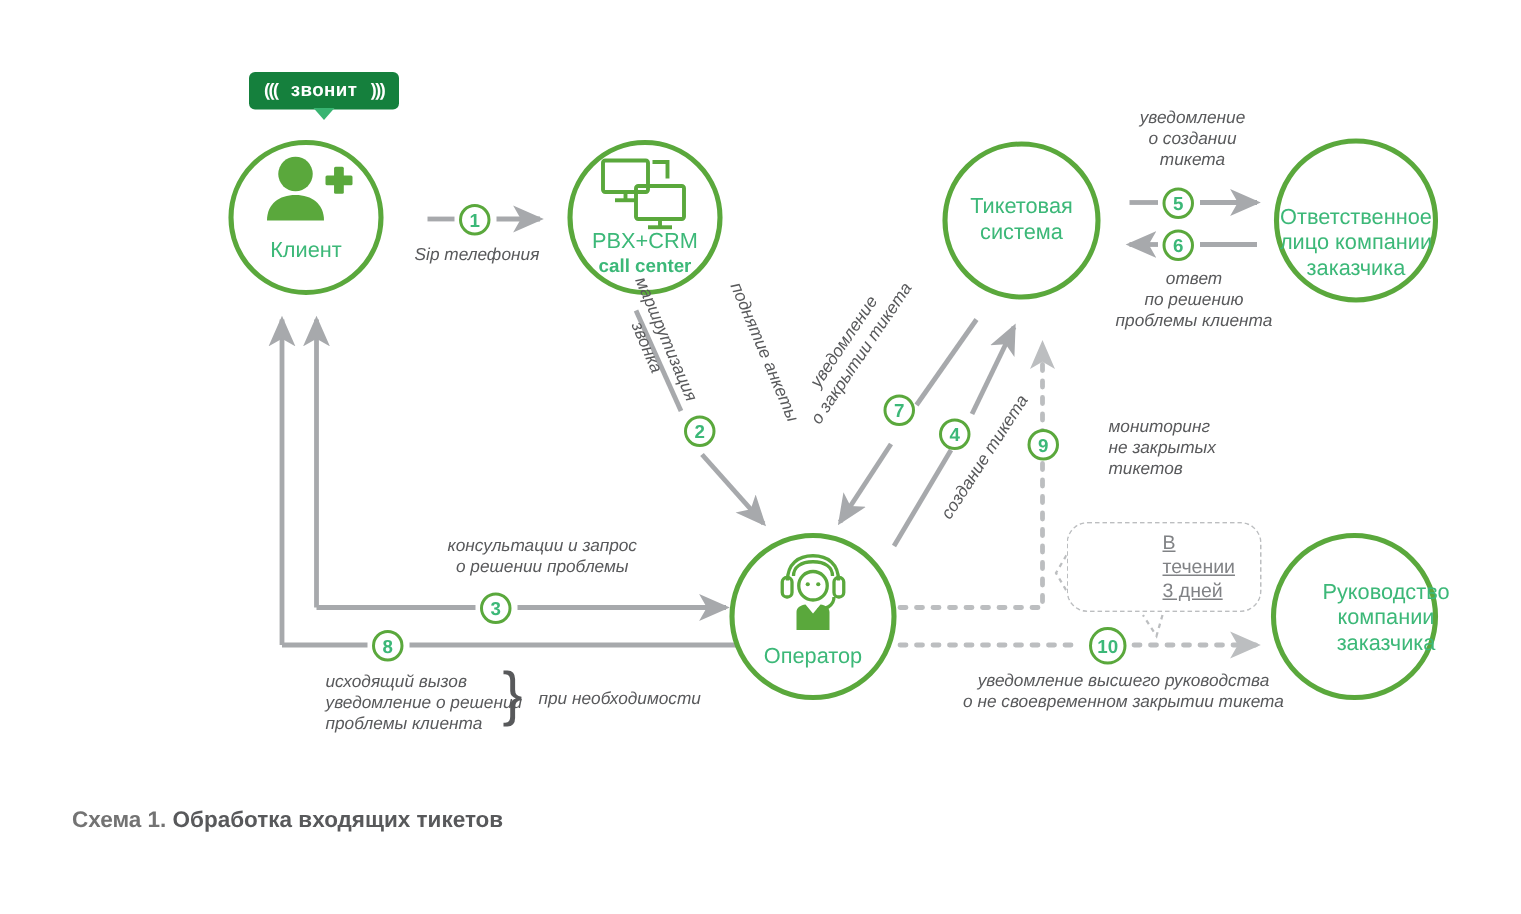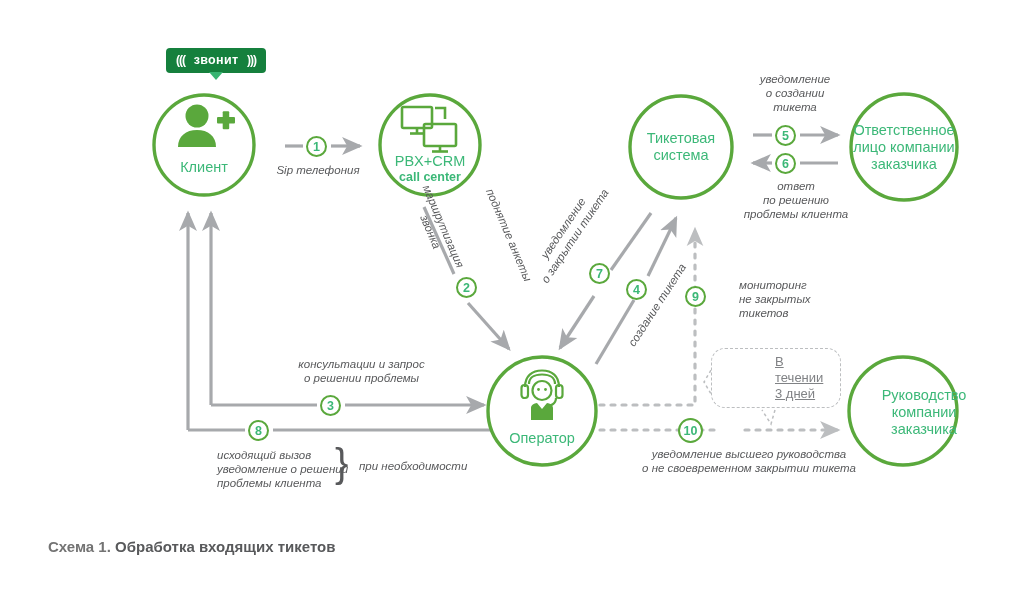--- a/index.html
+++ b/index.html
@@ -186,21 +186,21 @@
   <div class="node" style="left:380px;top:148px;width:100px;height:40px;">
     <div class="node-label">PBX+CRM</div>
     <div class="node-label sub">call center</div>
   </div>
 
   <div class="node" style="left:626px;top:125px;width:110px;height:44px;">
     <div class="node-label" style="white-space:pre-line;">Тикетовая
 система</div>
   </div>
 
-  <div class="node" style="left:840px;top:117px;width:128px;height:60px;">
+  <div class="node" style="left:840px;top:132px;width:128px;height:60px;">
     <div class="node-label" style="white-space:pre-line;">Ответственное
 лицо компании
 заказчика</div>
   </div>
 
   <div class="node" style="left:492px;top:423px;width:100px;height:30px;">
     <div class="node-label">Оператор</div>
   </div>
 
   <div class="node" style="left:841px;top:382px;width:124px;height:60px;">
@@ -217,21 +217,21 @@
 
   <div class="num" style="left:306px;top:136px;">1</div>
   <div class="num" style="left:456px;top:277px;">2</div>
   <div class="num" style="left:320px;top:395px;">3</div>
   <div class="num" style="left:626px;top:279px;">4</div>
   <div class="num" style="left:775px;top:125px;">5</div>
   <div class="num" style="left:775px;top:153px;">6</div>
   <div class="num" style="left:589px;top:263px;">7</div>
   <div class="num" style="left:248px;top:420px;">8</div>
   <div class="num" style="left:685px;top:286px;">9</div>
-  <div class="num wide" style="left:678px;top:418px;">10</div>
+  <div class="num wide" style="left:726px;top:418px;">10</div>
 
   <div class="lbl center" style="left:272px;top:163px;width:92px;">Sip телефония</div>
 
   <div class="lbl rot center" style="left:437px;top:229px;width:96px;transform:rotate(67deg) translate(-50%,-50%);">маршрутизация
 звонка</div>
 
   <div class="lbl rot center" style="left:509px;top:235px;width:110px;transform:rotate(67deg) translate(-50%,-50%);">поднятие анкеты</div>
 
   <div class="lbl center" style="left:259px;top:357px;width:205px;">консультации и запрос
 о решении проблемы</div>

